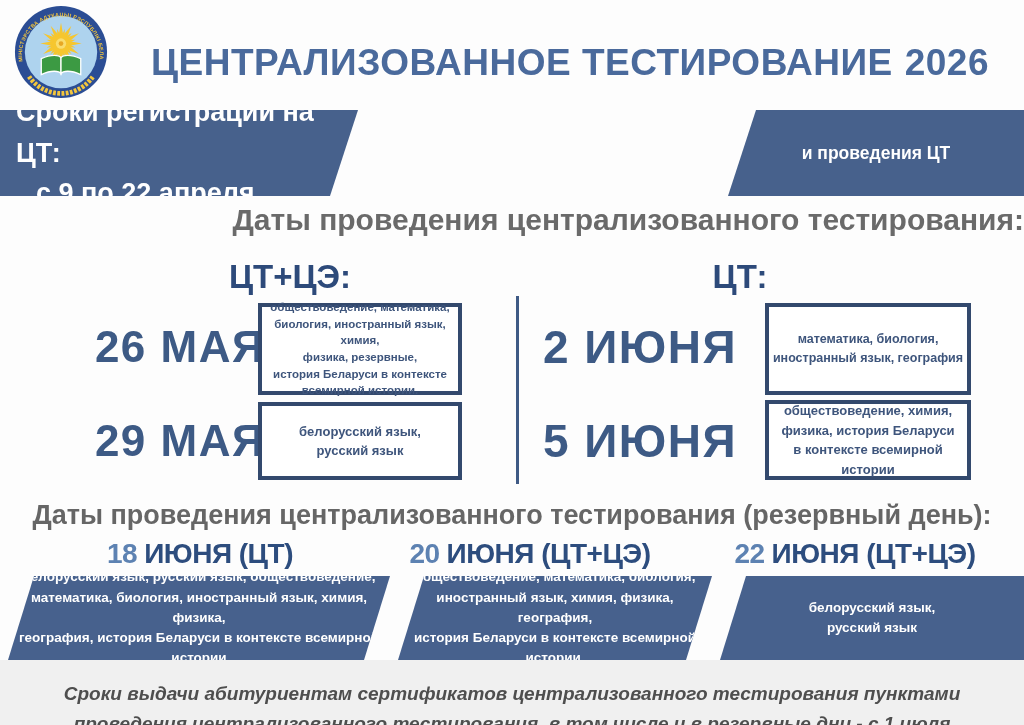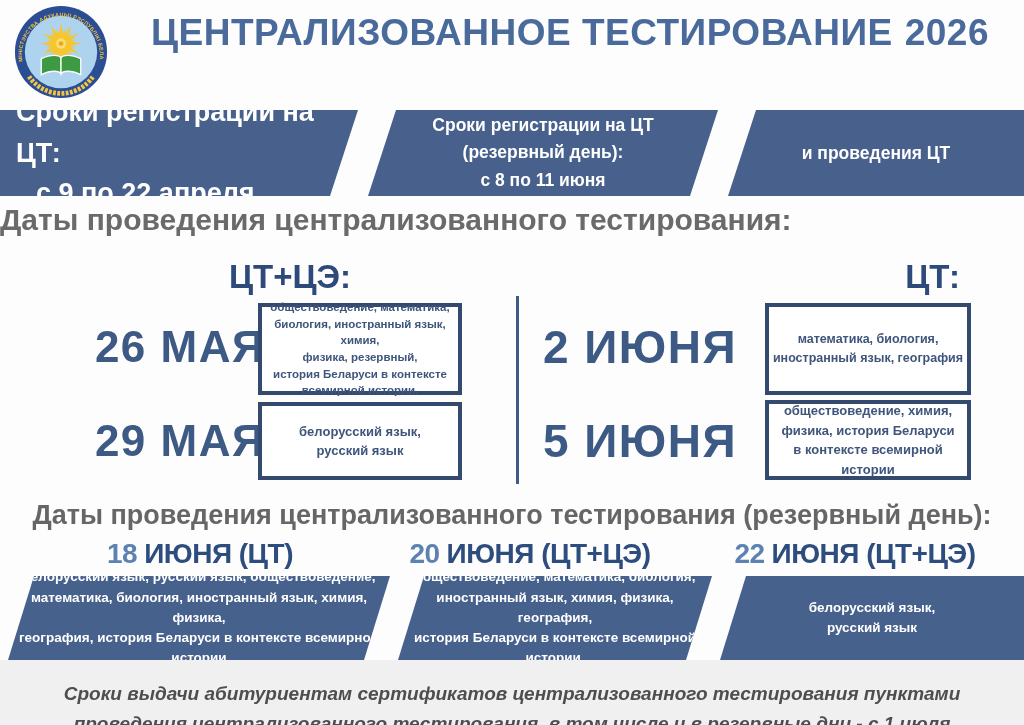--- a/index.html
+++ b/index.html
@@ -6,45 +6,45 @@
   body { background:#888; font-family:"Liberation Sans","DejaVu Sans",sans-serif; }
   .page {
     position:relative; width:1024px; height:725px; margin:0 auto;
     background:#fdfdfd; overflow:hidden;
   }
   .abs { position:absolute; }
   .ln { display:block; }
 
   
   .logo { left:14px; top:5px; width:94px; height:94px; }
-  .title { left:120px; right:4px; top:12px; text-align:center;
+  .title { left:120px; right:4px; top:42px; text-align:center;
            font-size:37px; font-weight:800; color:#4a6a9c; letter-spacing:.5px;
            white-space:nowrap; }
   .title .year { margin-left:12px; }
 
   
   .banner { top:110px; height:86px; background:#47618c; color:#fff; font-weight:700;
             display:flex; flex-direction:column; justify-content:center; }
   .banner-1 { left:0; width:358px;
               clip-path:polygon(0 0,100% 0,calc(100% - 28px) 100%,0 100%);
               font-size:27px; line-height:1.5; padding-left:16px; }
   .banner-1 .ln:nth-child(2){ margin-left:20px; }
   .banner-2 { left:368px; width:350px;
               clip-path:polygon(28px 0,100% 0,calc(100% - 28px) 100%,0 100%);
               font-size:17.5px; line-height:1.55; text-align:center; }
   .banner-3 { left:728px; width:296px;
               clip-path:polygon(28px 0,100% 0,100% 100%,0 100%);
               font-size:17.5px; line-height:1.6; text-align:center; }
 
   
-  .heading-1 { top:203px; left:0; width:100%; text-align:left;
+  .heading-1 { top:203px; left:0; width:100%; text-align:right;
                font-size:30px; font-weight:700; color:#6a6a6a; }
   .col-label { font-size:33px; font-weight:800; color:#2d4a7a; text-align:center; }
   .col-label-left { left:100px; width:380px; top:258px; }
-  .col-label-right { left:520px; width:440px; top:258px;text-align:right; }
+  .col-label-right { left:520px; width:440px; top:258px; }
 
   .big-date { font-size:44px; font-weight:800; color:#3d5a85; letter-spacing:1.5px;
               text-align:center; white-space:nowrap; }
   .date-l1 { left:85px; width:190px; top:322px; }
   .date-l2 { left:85px; width:190px; top:416px; }
   .date-r1 { left:525px; width:230px; top:320px; font-size:46px; }
   .date-r2 { left:525px; width:230px; top:414px; font-size:46px; }
 
   .subject-card { background:#fff; border:4px solid #33496d; color:#3e557c;
                   font-weight:700; text-align:center;
@@ -134,39 +134,34 @@
   </div>
 
   <div class="abs title">
     <span>ЦЕНТРАЛИЗОВАННОЕ ТЕСТИРОВАНИЕ</span><span class="year">2026</span>
   </div>
 
   <div class="abs banner banner-1">
     <span class="ln">Сроки регистрации на ЦТ:</span>
     <span class="ln">с 9 по 22 апреля</span>
   </div>
-  <div class="abs banner banner-2">
-    <span class="ln">Сроки регистрации на ЦТ</span>
-    <span class="ln">(резервный день):</span>
-    <span class="ln">с 8 по 11 июня</span>
-  </div>
   <div class="abs banner banner-3">
     <span class="ln">и проведения ЦТ</span>
   </div>
 
   <div class="abs heading-1">Даты проведения централизованного тестирования:</div>
 
   <div class="abs col-label col-label-left">ЦТ+ЦЭ:</div>
   <div class="abs col-label col-label-right">ЦТ:</div>
 
   <div class="abs big-date date-l1">26 МАЯ</div>
   <div class="abs subject-card card-l1">
       <span class="ln">обществоведение, математика,</span>
       <span class="ln">биология, иностранный язык, химия,</span>
-      <span class="ln">физика, резервный,</span>
+      <span class="ln">физика, резервные,</span>
       <span class="ln">история Беларуси в контексте</span>
       <span class="ln">всемирной истории.</span>
     </div>
 
   <div class="abs big-date date-l2">29 МАЯ</div>
   <div class="abs subject-card card-l2">
       <span class="ln">белорусский язык,</span>
       <span class="ln">русский язык</span>
     </div>
 

